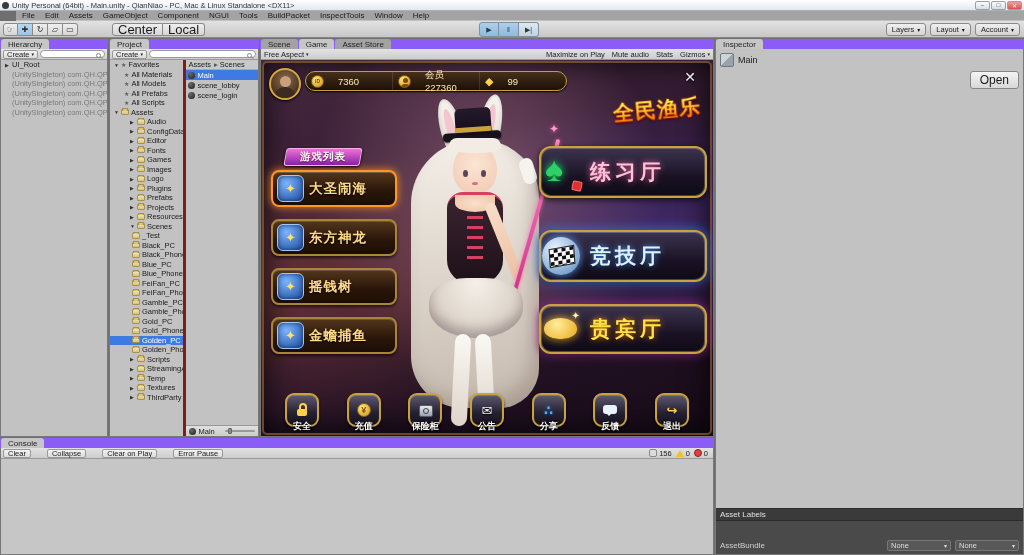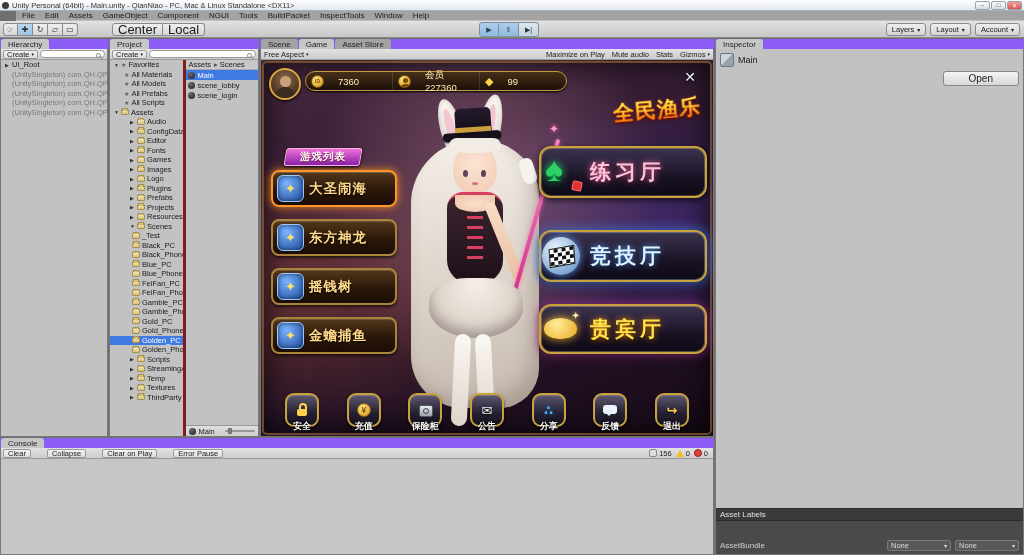--- a/index.html
+++ b/index.html
@@ -173,21 +173,21 @@
 .skirt{left:46px;top:182px;width:94px;height:60px;background:radial-gradient(ellipse at 50% 0%,#f6f1ea,#cfc4b8);border-radius:48% 48% 60% 60%;box-shadow:inset 0 -8px 12px rgba(90,70,80,.4)}
 .leg{width:16px;height:92px;background:linear-gradient(#fbf8f4,#ded4ca);border-radius:8px}
 .leg.l{left:70px;top:238px;transform:rotate(3deg)}
 .leg.r{left:94px;top:238px;transform:rotate(-3deg)}
 
 
 .insp-row1{display:flex;align-items:center;gap:4px;padding:4px 4px 0;flex:none}
 .insp-cube{width:14px;height:14px;background:linear-gradient(135deg,#cfd4da 50%,#9aa2ac 50%);border:1px solid #70787f;border-radius:2px;flex:none}
 .insp-name{font-size:9px}
 .insp-row2{display:flex;justify-content:flex-end;padding:4px;flex:none}
-.open-btn{padding:1px 25px;border:1px solid #888;border-radius:3px;background:linear-gradient(#f4f4f4,#d8d8d8);font-size:10px}
+.open-btn{padding:1px 9px;border:1px solid #888;border-radius:3px;background:linear-gradient(#f4f4f4,#d8d8d8);font-size:12px}
 .asset-labels{position:absolute;left:0;right:0;bottom:0;height:46px;background:#4a4a4a;border-top:1px solid #2e2e2e}
 .al-head{height:12px;background:#3a3a3a;color:#e0e0e0;font-size:8px;display:flex;align-items:center;padding:0 4px;border-bottom:1px solid #2a2a2a}
 .al-row{position:absolute;left:0;right:0;bottom:3px;display:flex;align-items:center;gap:4px;padding:0 4px;color:#cfcfcf;font-size:8px}
 .al-spacer{flex:1}
 .al-select{width:64px;height:11px;background:#585858;border:1px solid #777;border-radius:2px;color:#ddd;display:flex;align-items:center;justify-content:space-between;padding:0 3px;font-size:7.5px}
 .al-select::after{content:"▾";font-size:6px}
 
 
 .cons-toolbar{height:11px;background:linear-gradient(#e2e2e2,#cdcdcd);border-bottom:1px solid #999;display:flex;align-items:center;gap:2px;padding:0 2px;font-size:7.5px;flex:none}
 .cbtn{padding:0 4px;height:9px;border:1px solid #999;border-radius:2px;background:linear-gradient(#f2f2f2,#dcdcdc);display:flex;align-items:center;white-space:nowrap}

